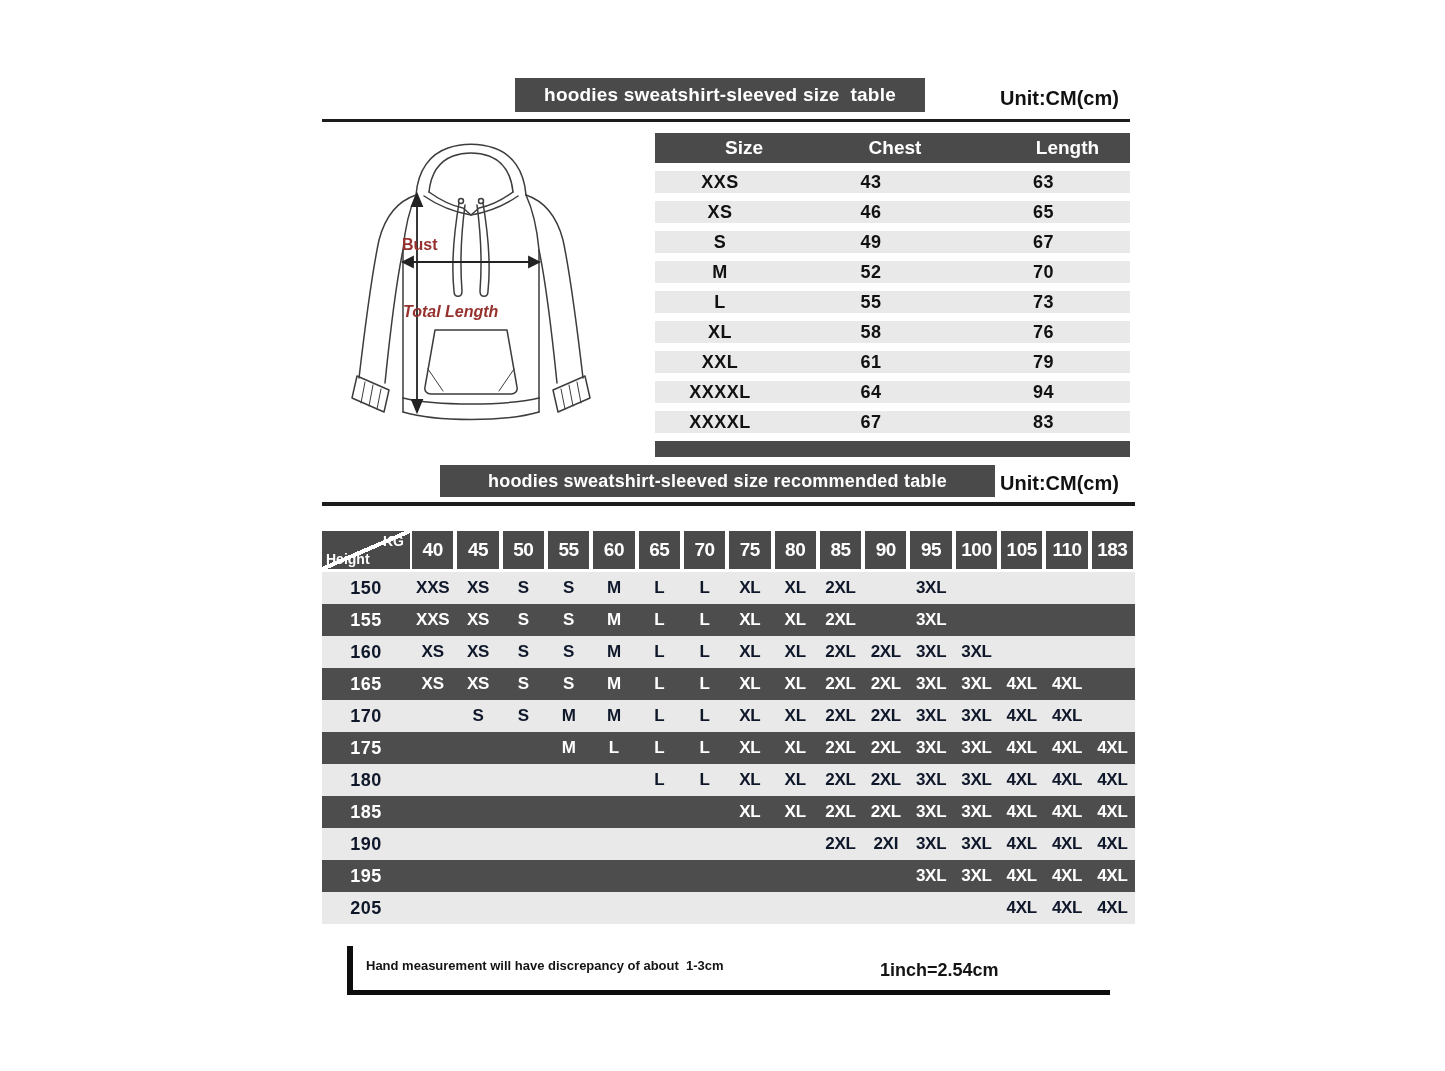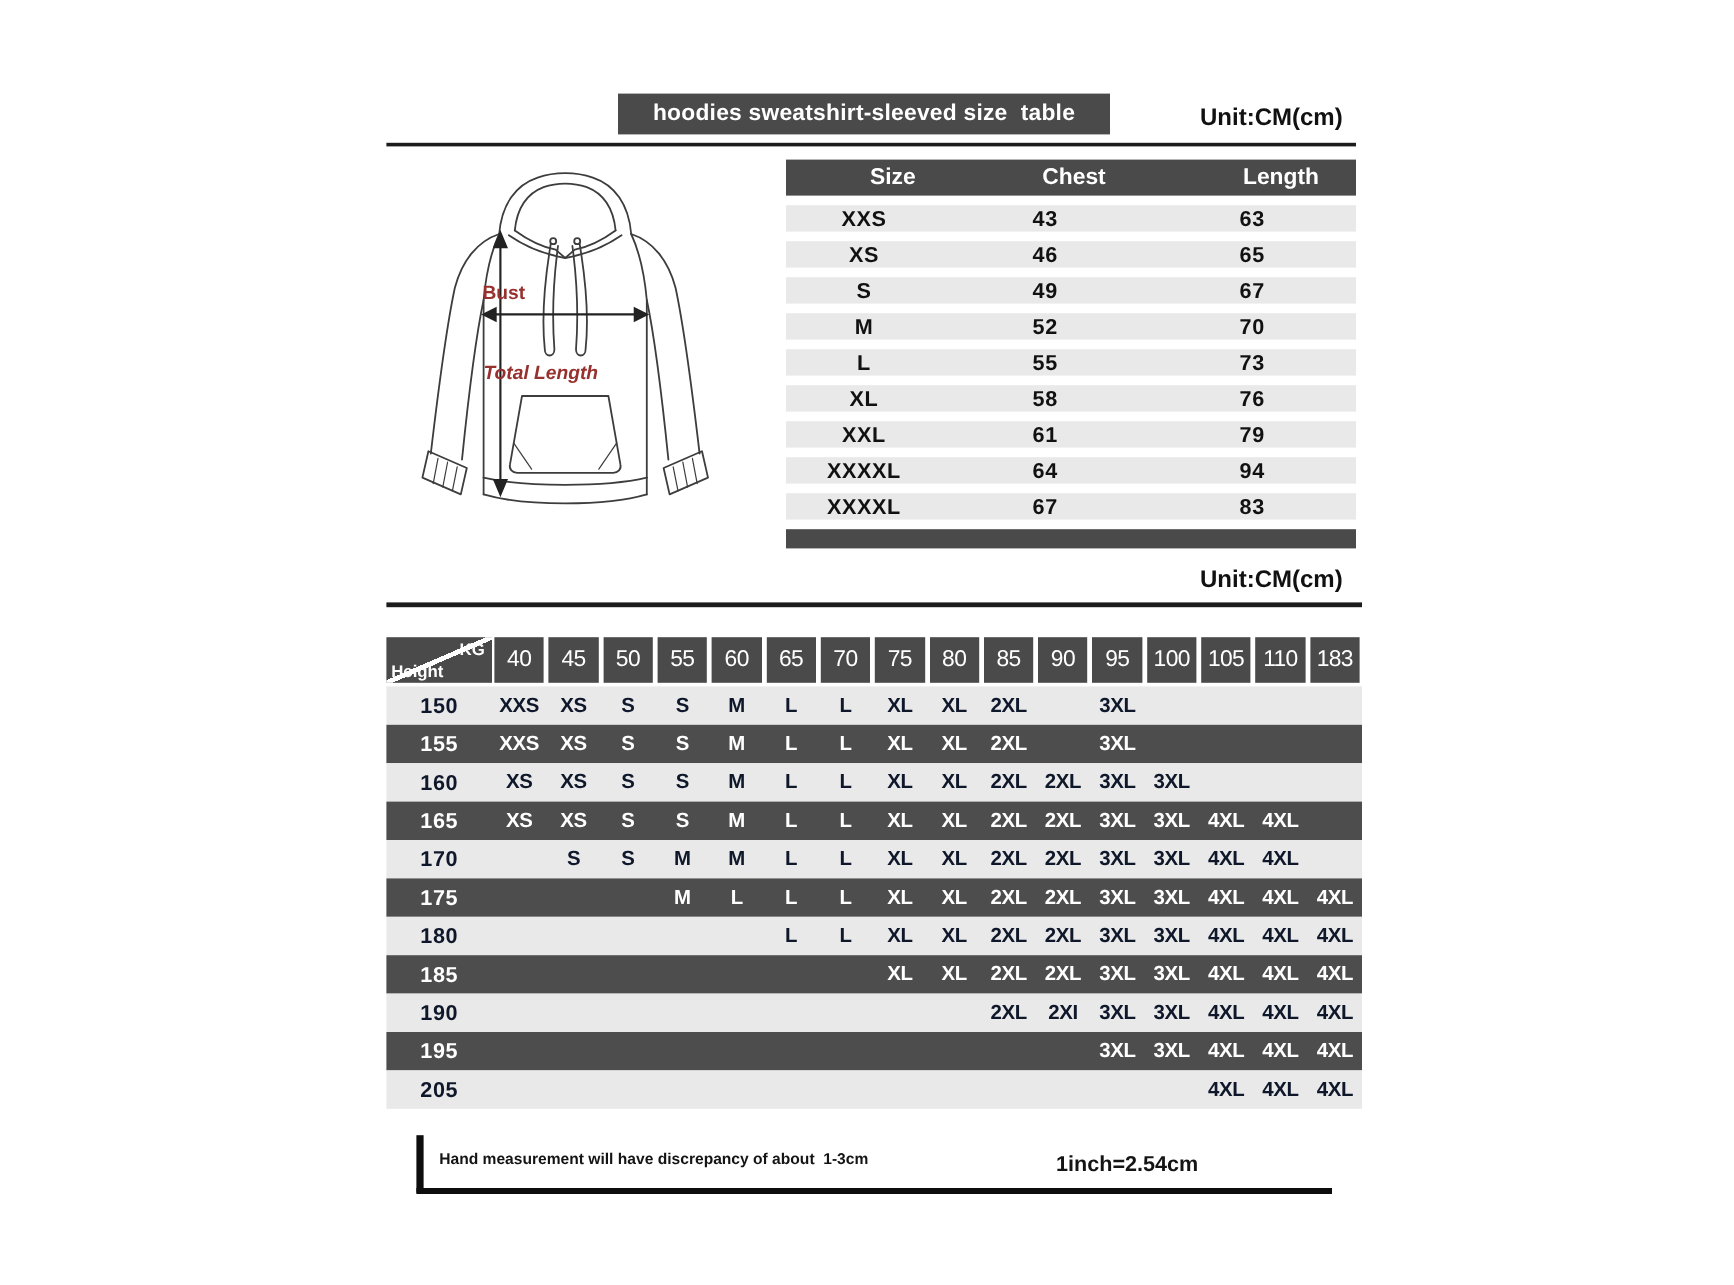--- a/index.html
+++ b/index.html
@@ -58,21 +58,21 @@
   .mx-corner{
     position:relative;background:
       linear-gradient(to bottom right, rgba(0,0,0,0) calc(50% - 2px), #fff calc(50% - 2px),
         #fff calc(50% + 2px), rgba(0,0,0,0) calc(50% + 2px)),
       var(--bar-dark);
     color:#fff;font-weight:bold;font-size:14px;
   }
   .mx-corner .corner-top{position:absolute;top:2px;right:6px;}
   .mx-corner .corner-bottom{position:absolute;bottom:2px;left:4px;}
   .mx-wcell{
-    margin:0 2px;background:var(--bar-dark);color:#fff;font-weight:normal;font-size:19px;
+    margin:0 2px;background:var(--bar-dark);color:#fff;font-weight:bold;font-size:19px;
     display:flex;align-items:center;justify-content:center;letter-spacing:-0.5px;
   }
   .mx-row{display:grid;grid-template-columns:88px repeat(16,1fr);height:32px;}
   .mx-row.light{background:var(--row-light);color:#0f172a;}
   .mx-row.dark{background:var(--row-dark);color:#fff;}
   .mx-hcell{
     display:flex;align-items:center;justify-content:center;
     font-weight:bold;font-size:18px;letter-spacing:0.5px;
   }
   .mx-cell{
@@ -193,20 +193,21 @@
         </div>
         <div class="st-row">
           <div class="st-cell">XXXXL</div>
           <div class="st-cell">67</div>
           <div class="st-cell">83</div>
         </div>
       </div>
     <div class="st-footbar"></div>
   </div>
 
+  <div class="title-bar title-bar-2">hoodies sweatshirt-sleeved size recommended table</div>
   <div class="unit-label unit-2">Unit:CM(cm)</div>
   <div class="rule rule-2"></div>
 
   <div class="matrix">
     <div class="mx-head" id="mx-head">
       <div class="mx-corner">
         <span class="corner-top">KG</span>
         <span class="corner-bottom">Height</span>
       </div>
 

